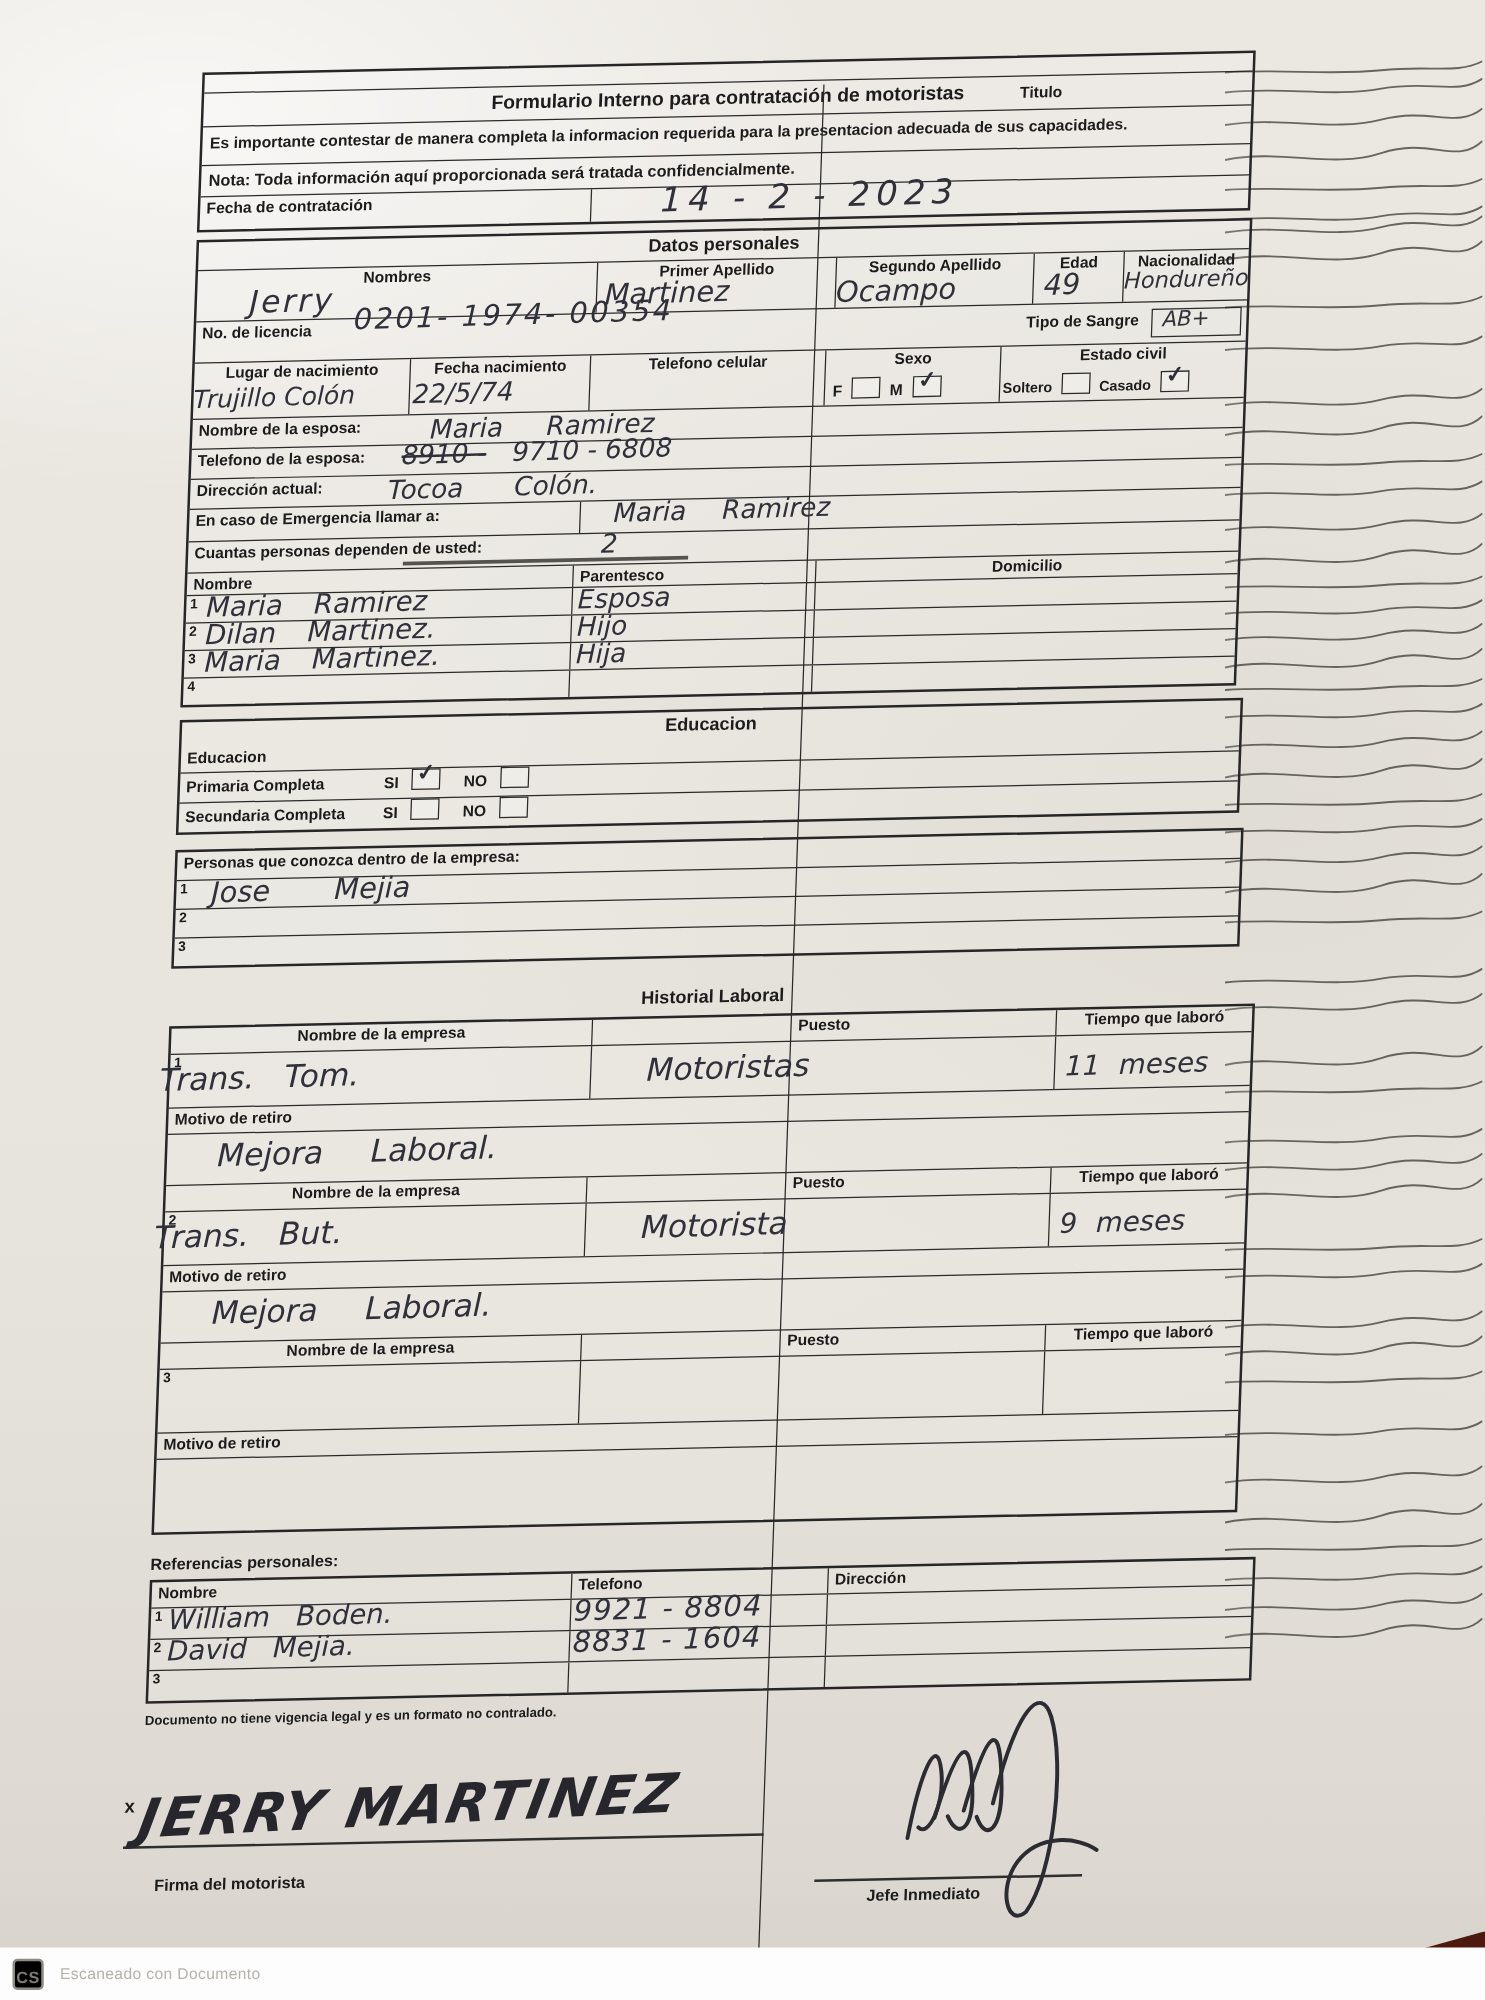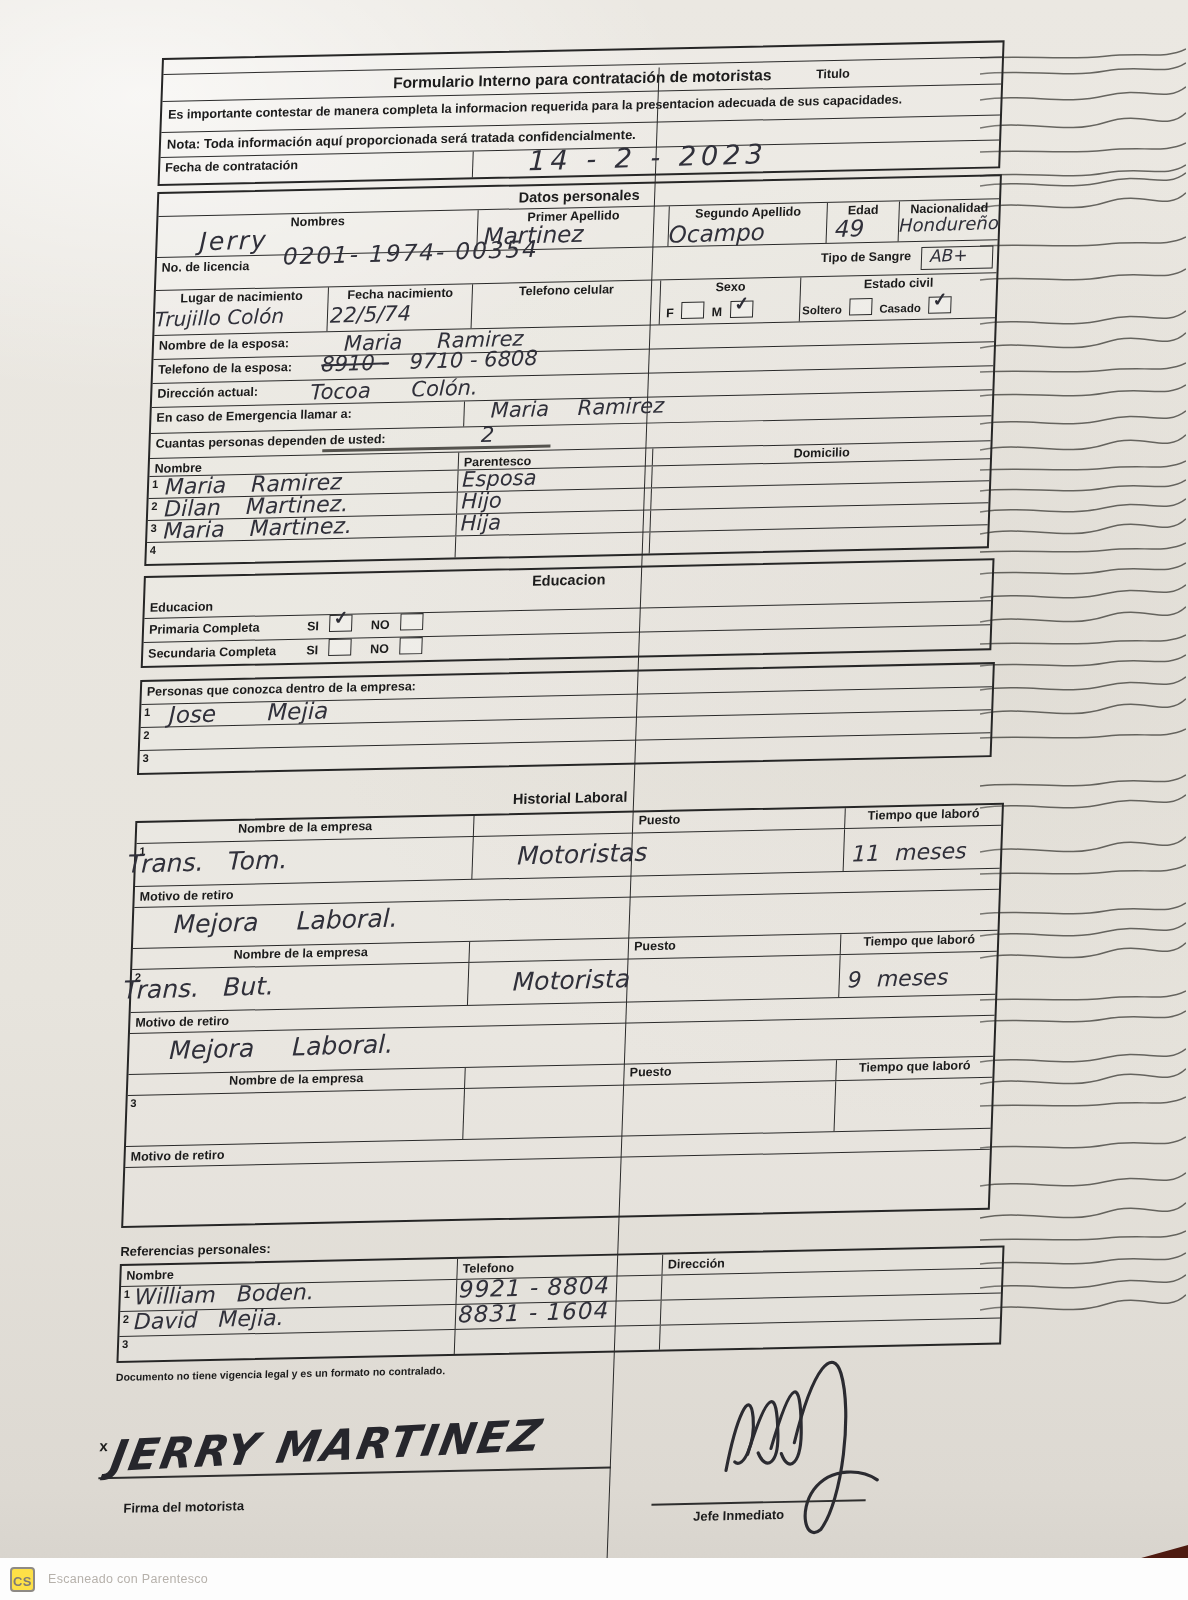--- a/index.html
+++ b/index.html
@@ -142,21 +142,21 @@
   .sigMlbl{left:12px;top:92px;}
   .sigJ{position:absolute;left:540px;top:0;width:240px;height:180px;}
   .jscrawl{position:absolute;left:52px;top:-52px;width:190px;height:200px;}
   .jscrawl path{stroke:#2b2b31;stroke-width:3;fill:none;stroke-linecap:round;}
   .jline{position:absolute;left:0;top:106px;width:214px;border-bottom:2.2px solid #2e2e2e;}
   .jlbl{left:42px;top:112px;}
 
   
   .scanbar{position:absolute;left:0;bottom:0;width:1188px;height:42px;background:#fdfdfd;z-index:4;}
   .cslogo{position:absolute;left:10px;top:9px;width:25px;height:25px;border:2px solid #8e8a85;
-          border-radius:4px;background:#fde047;color:#7f7b76;font:700 13px/25px "Liberation Sans",sans-serif;
+          border-radius:4px;background:#000000;color:#7f7b76;font:700 13px/25px "Liberation Sans",sans-serif;
           text-align:center;letter-spacing:.5px;box-sizing:border-box;}
   .cstext{position:absolute;left:48px;top:14px;font-size:12.5px;color:#b6b1ab;letter-spacing:.3px;}
   .corner{position:absolute;right:0;bottom:40px;width:54px;height:15px;background:#4e1a10;
           clip-path:polygon(100% 0,100% 100%,0 100%);z-index:3;}
 </style>
 </head>
 <body>
 
 <div class="page">
 
@@ -542,16 +542,16 @@
         <span class="siglbl jlbl">Jefe Inmediato</span>
       </div>
     </div>
 
   </div>
 
   <div class="corner"></div>
 
   <div class="scanbar">
     <span class="cslogo">CS</span>
-    <span class="cstext">Escaneado con Parentesco</span>
+    <span class="cstext">Escaneado con Documento</span>
   </div>
 
 </div>
 
 </body></html>

